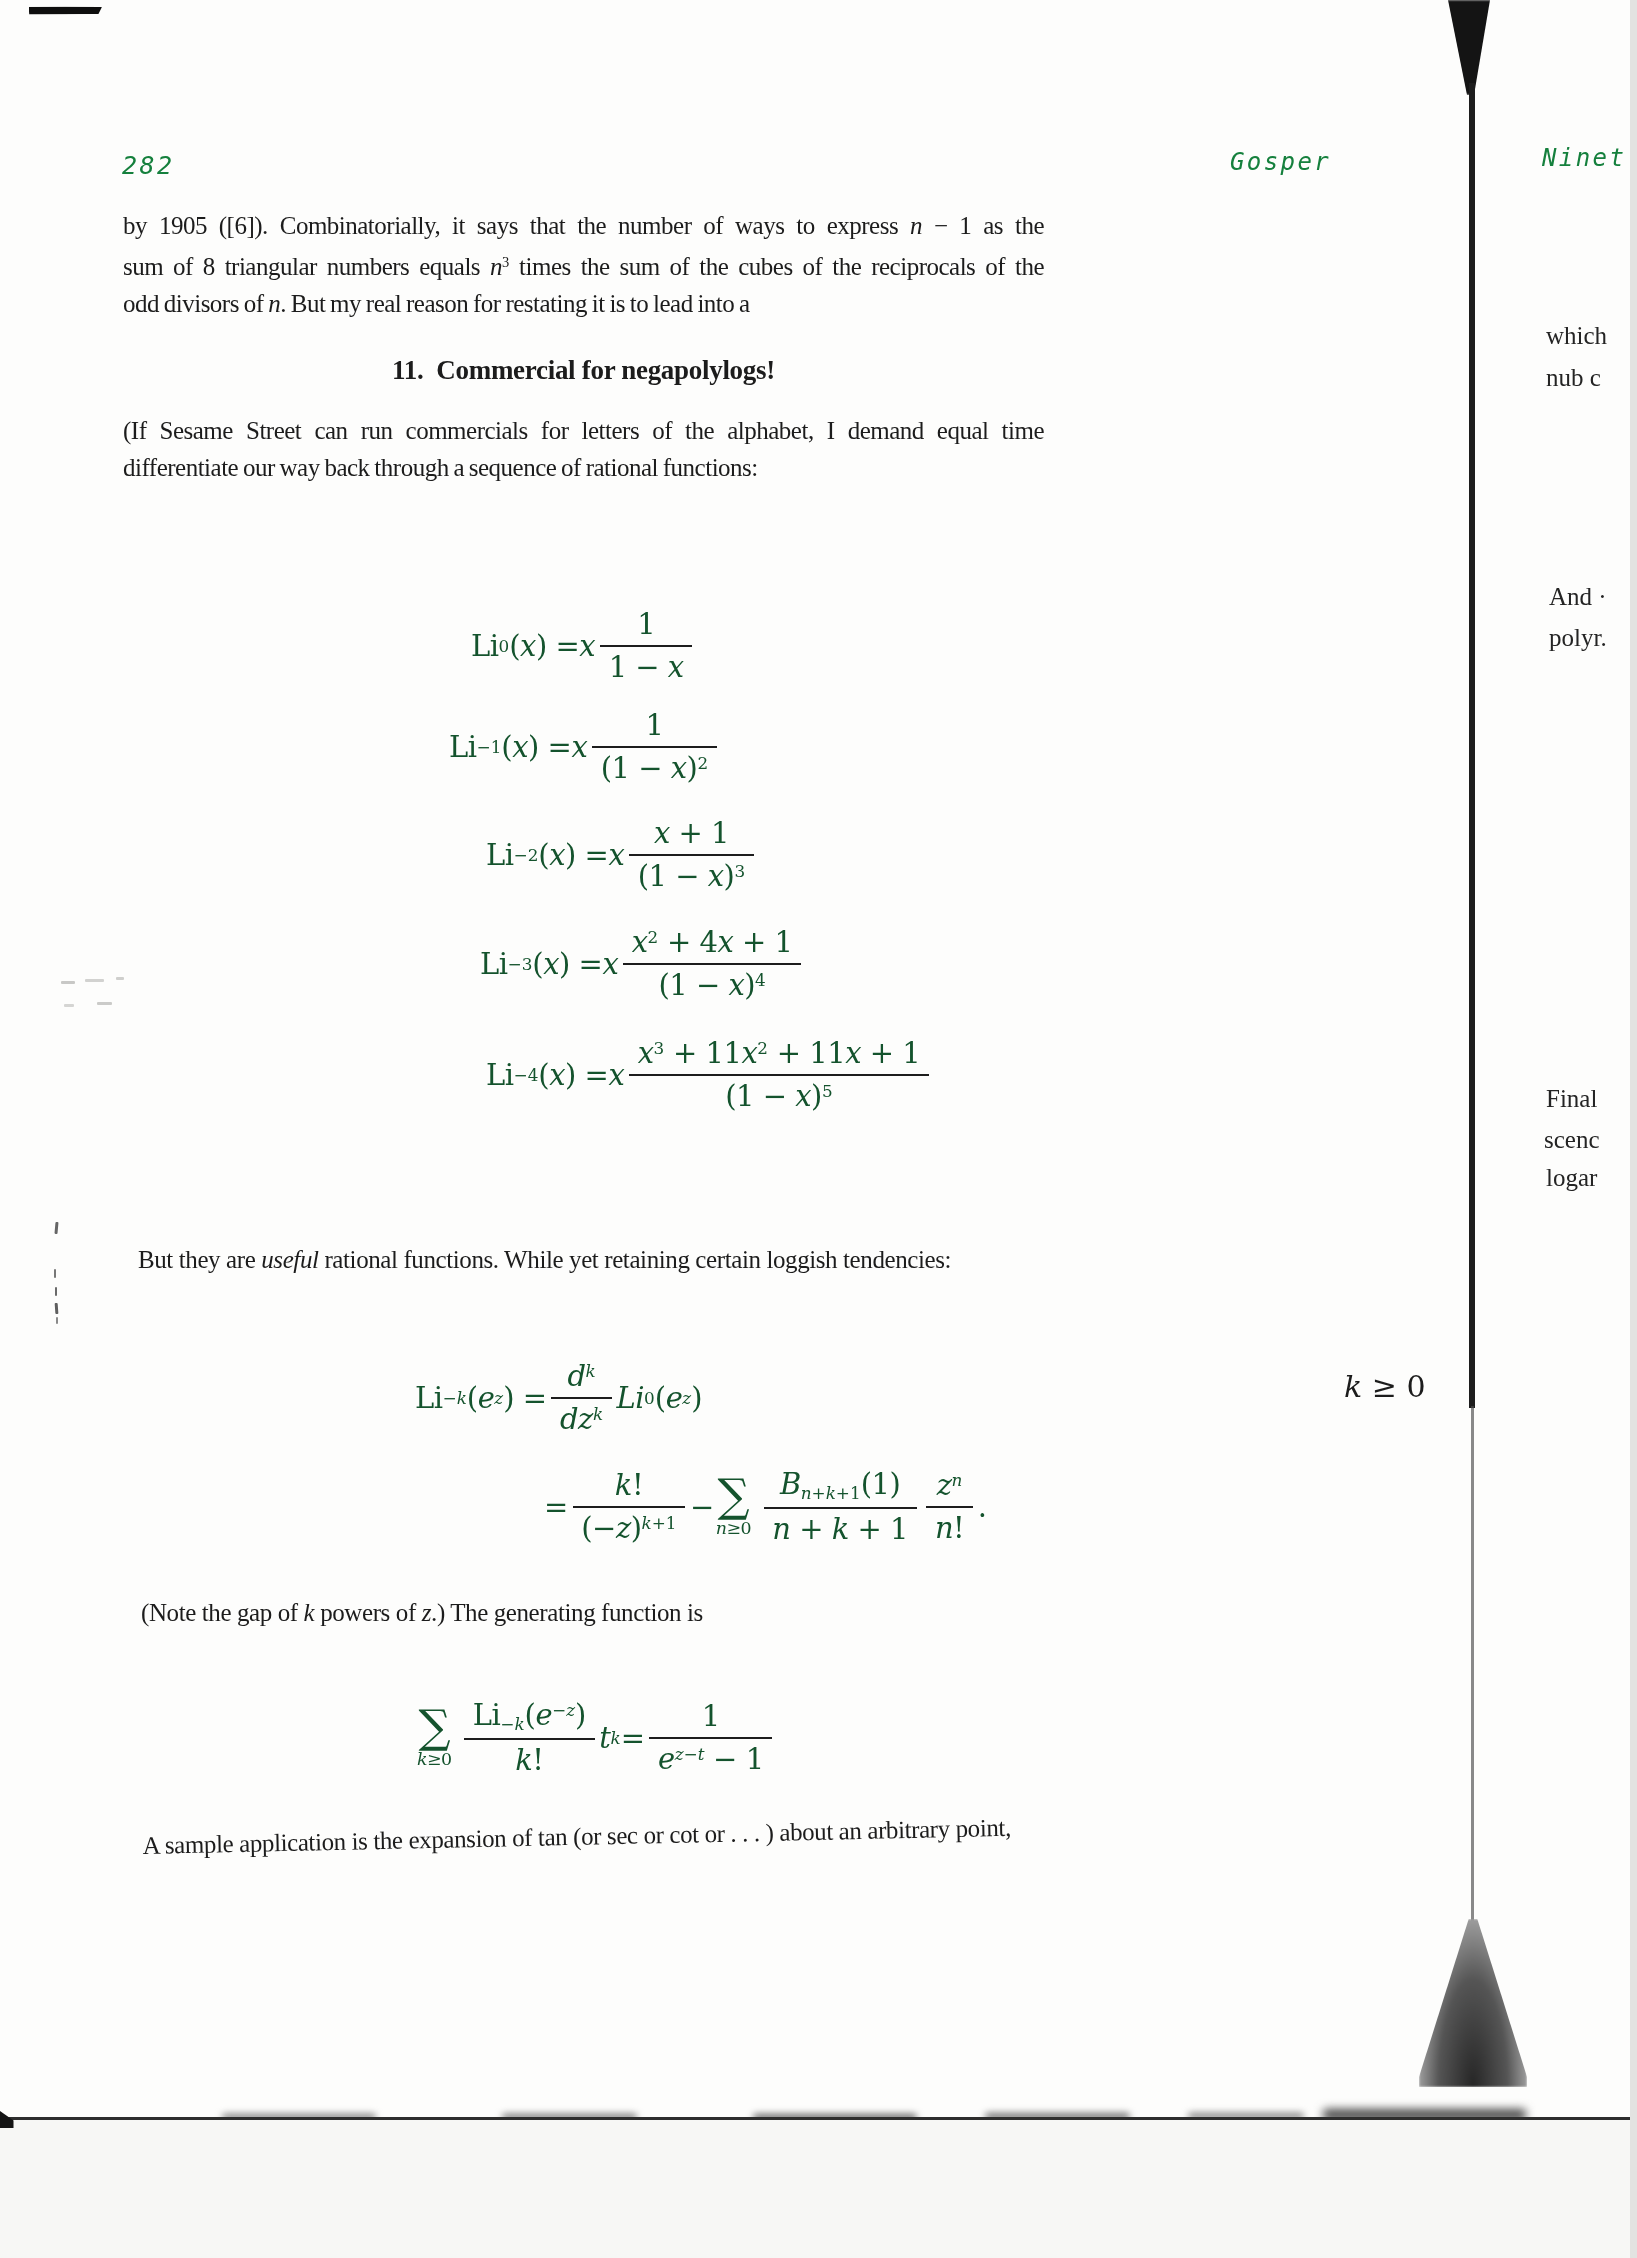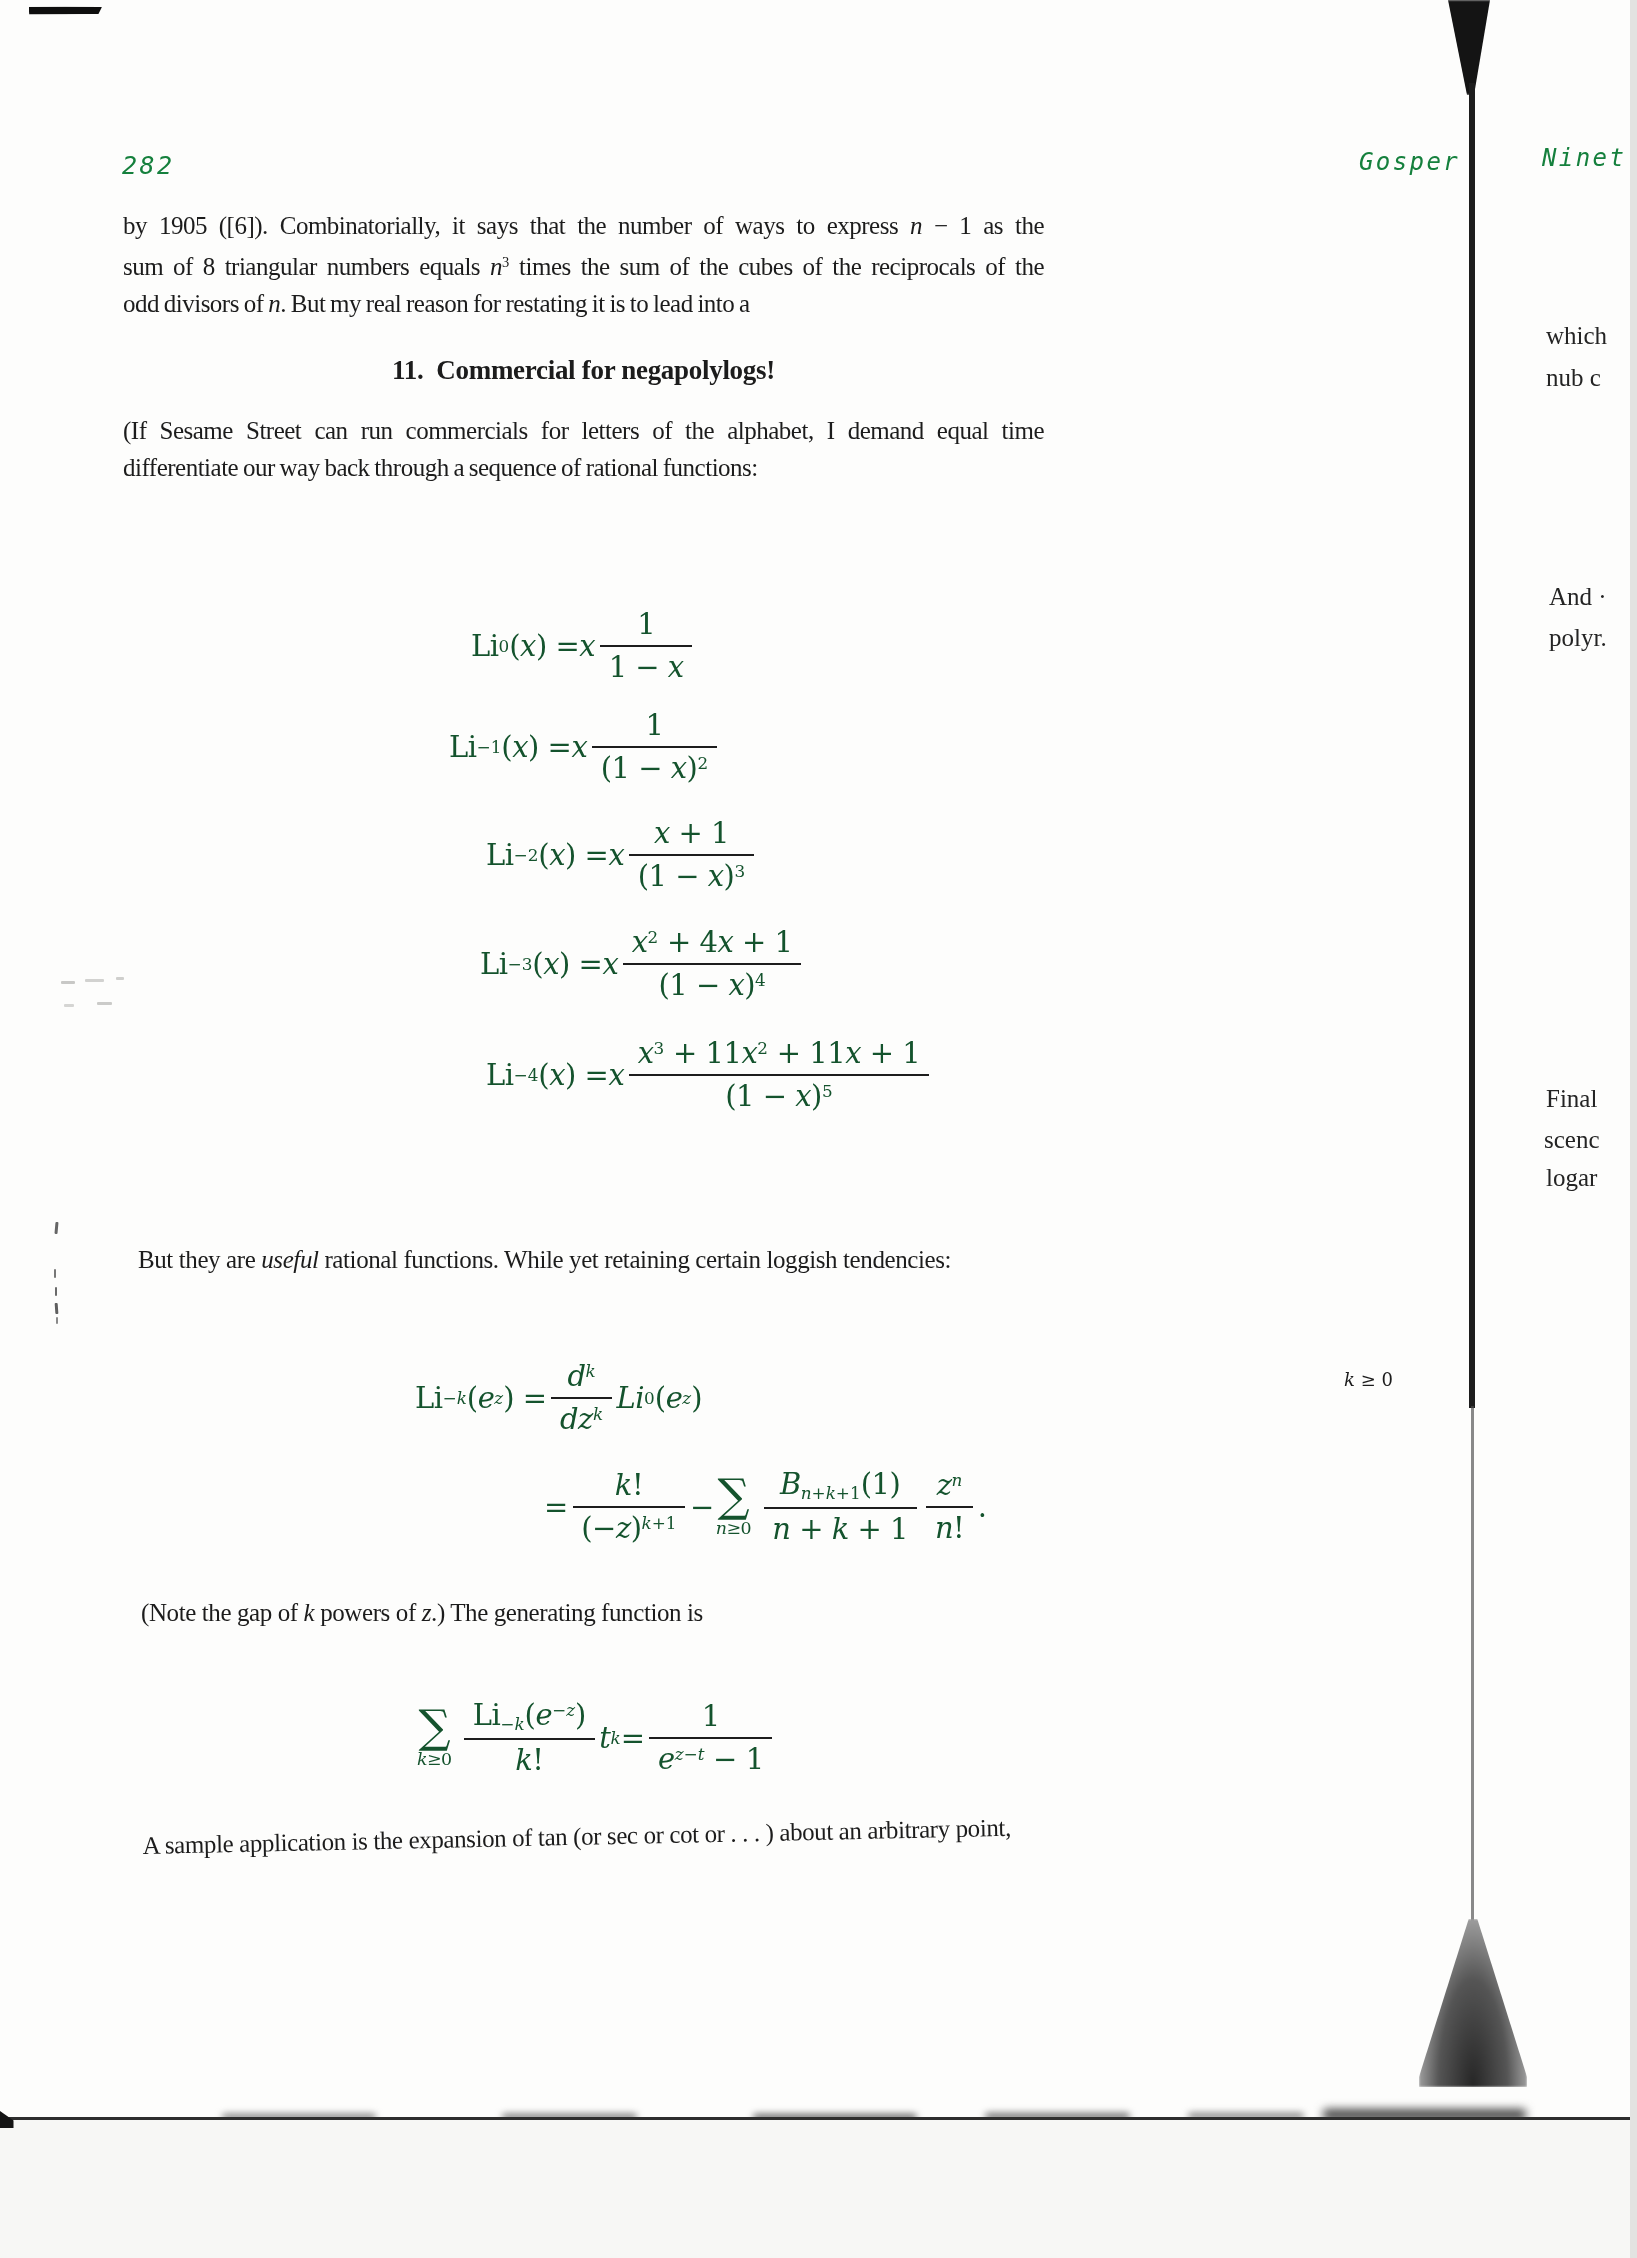--- a/index.html
+++ b/index.html
@@ -1,21 +1,21 @@
 <!DOCTYPE html>
 <html><head>
 <meta charset="utf-8">
 <style>
   html,body{margin:0;padding:0;background:#ffffff;}
   #scan{position:relative;width:1638px;height:2258px;background:#fdfdfc;overflow:hidden;
         font-family:"Liberation Serif",serif;color:#1c1c1c;}
   
   .mono-it{font-family:"DejaVu Sans Mono",monospace;font-style:italic;letter-spacing:2.4px;font-size:24px;color:#15803d;}
   .pagenum{position:absolute;left:122px;top:151px;font-size:25px;}
-  .runhead{position:absolute;left:1359px;top:148px;}
+  .runhead{position:absolute;left:1230px;top:148px;}
   .nexthead{position:absolute;left:1542px;top:144px;}
   
   .pline{width:921px;font-size:25px;line-height:37px;letter-spacing:-0.5px;word-spacing:-1px;
          text-align:justify;text-align-last:justify;white-space:nowrap;}
   .pline.last{text-align-last:left;}
   .para{position:absolute;left:123px;}
   .freeline{position:absolute;font-size:25px;letter-spacing:-0.4px;white-space:nowrap;}
   .heading{position:absolute;left:123px;width:921px;text-align:center;top:355px;
            font-size:27px;font-weight:bold;letter-spacing:-0.3px;white-space:pre;}
   .it{font-style:italic;}
@@ -24,21 +24,21 @@
   .eqrow{position:absolute;display:flex;align-items:center;height:81px;white-space:nowrap;
          font-family:"DejaVu Serif",serif;font-size:29px;color:#14532d;letter-spacing:-0.5px;}
   .frac{display:inline-block;vertical-align:middle;text-align:center;margin:0 4.8px;}
   .frac .num{display:block;padding:0 8.7px 3.9px;border-bottom:2.4px solid #1d1d1d;}
   .frac .den{display:block;padding:3.9px 8.7px 0;}
   .sub{font-size:0.58em;vertical-align:-0.3em;letter-spacing:0;}
   .sup{font-size:0.58em;vertical-align:0.55em;letter-spacing:0;}
   .sum{display:inline-flex;flex-direction:column;align-items:center;vertical-align:middle;margin:0 7.7px 0 1.9px;}
   .sum .sigma{font-size:45px;line-height:0.95;font-style:normal;}
   .sum .below{font-size:17.4px;margin-top:1px;}
-  .cond{position:absolute;left:1344px;top:1369px;font-family:"DejaVu Serif",serif;font-size:18px;}
+  .cond{position:absolute;left:1344px;top:1369px;font-family:"DejaVu Serif",serif;font-size:30px;}
   
   .frag{position:absolute;font-size:25px;color:#242424;white-space:nowrap;}
   
   .art{position:absolute;}
   .spine-blob{left:1444px;top:0;width:50px;height:95px;background:#141414;
               clip-path:polygon(8% 0,92% 0,60% 100%,46% 100%);filter:blur(1px);}
   .spine-line{left:1469px;top:83px;width:5.8px;height:1325px;background:#1d1d1d;filter:blur(0.5px);}
   .spine-faint{left:1471px;top:1406px;width:2.9px;height:521px;background:#4c4c4c;opacity:0.65;filter:blur(0.6px);}
   .spine-tri{left:1419px;top:1919px;width:108px;height:168px;filter:blur(1px);
              background:radial-gradient(ellipse at 50% 100%,#262626 0%,#555 45%,#a9a9a9 75%,#d9d9d7 100%);

